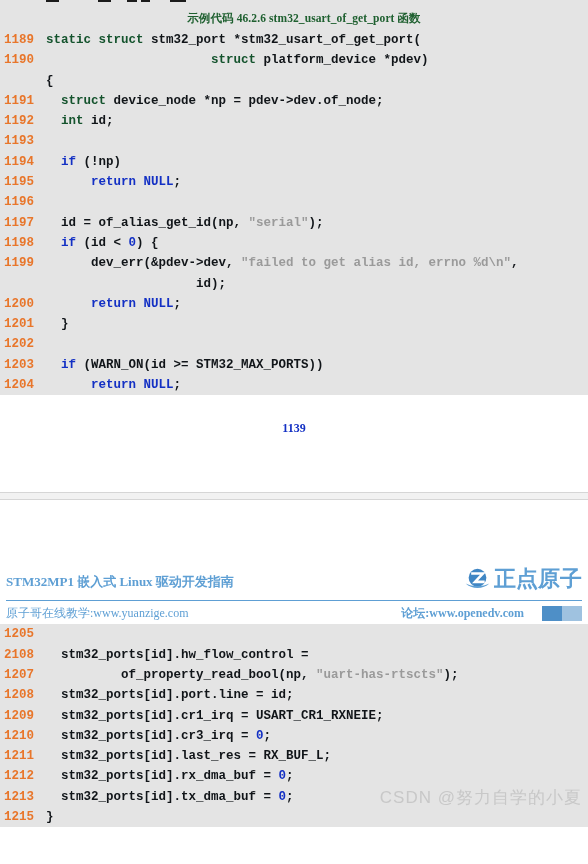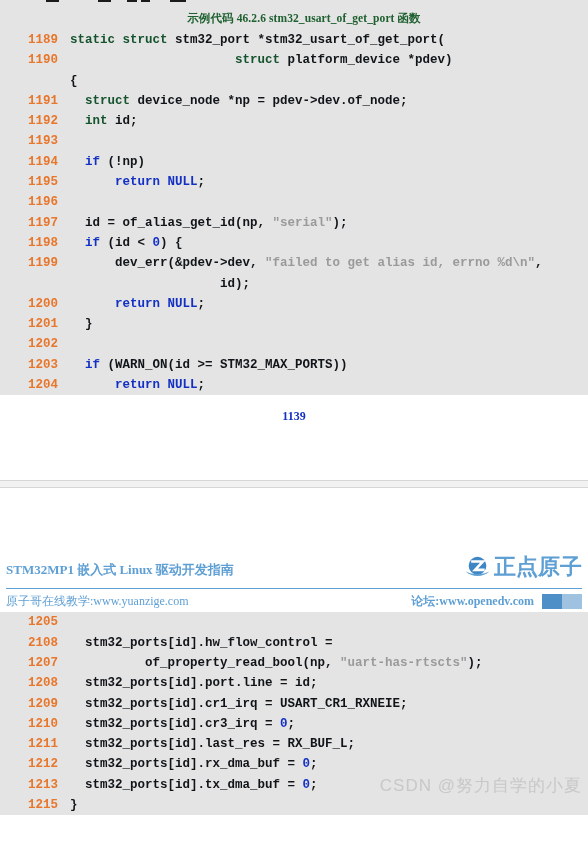--- a/index.html
+++ b/index.html
@@ -37,21 +37,20 @@
     margin-left: 20px;
   }
 
   .code-line {
     display: flex;
     align-items: baseline;
     font-family: "Liberation Mono", monospace;
     font-size: 12.5px;
     line-height: 20.3px;
     white-space: pre;
-    padding-left: 24px;
   }
   .ln {
     color: #e8762b;
     font-weight: bold;
     width: 46px;
     min-width: 46px;
     text-align: left;
     padding-left: 4px;
     box-sizing: border-box;
     font-family: "Liberation Mono", monospace;
@@ -72,20 +71,21 @@
 
   
   .page-number {
     text-align: center;
     color: #1330c4;
     font-family: "Liberation Serif", serif;
     font-weight: bold;
     font-size: 12px;
     background: #ffffff;
     padding: 14px 0 0 0;
+    margin-top: 12px;
   }
   .page-tail {
     background: #ffffff;
     height: 56px;
   }
 
   
   .page-break {
     height: 6px;
     background: #f2f2f2;
@@ -149,21 +149,21 @@
   }
   .hdr-sub-left {
     color: #5e9fd4;
     font-family: "Liberation Serif", serif;
     font-weight: normal;
     font-size: 12px;
   }
   .hdr-sub-right-wrap {
     display: flex;
     align-items: center;
-    gap: 8px;
+    gap: 18px;
   }
   .hdr-sub-right {
     color: #5e9fd4;
     font-family: "Liberation Serif", serif;
     font-weight: bold;
     font-size: 12px;
   }
   .hdr-swatch {
     display: flex;
     width: 40px;

